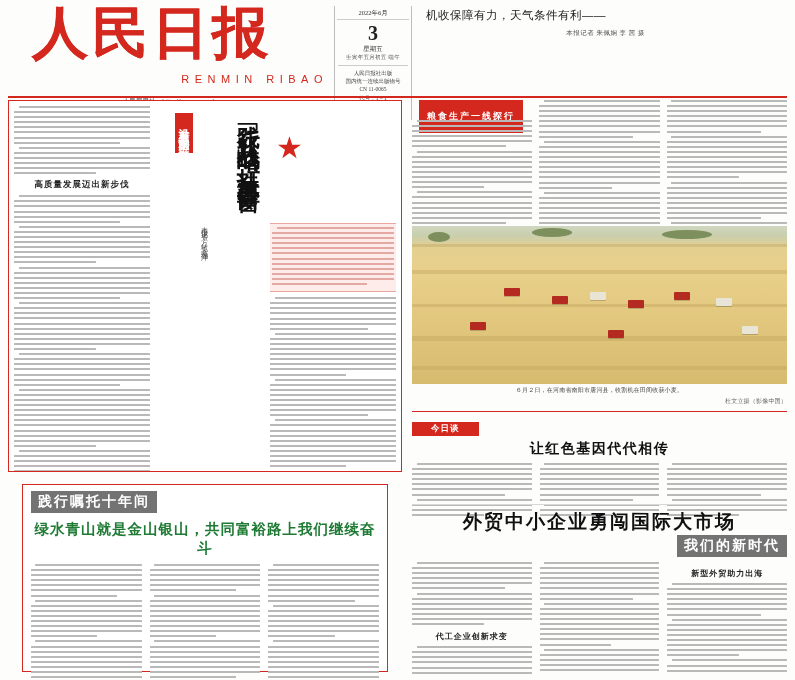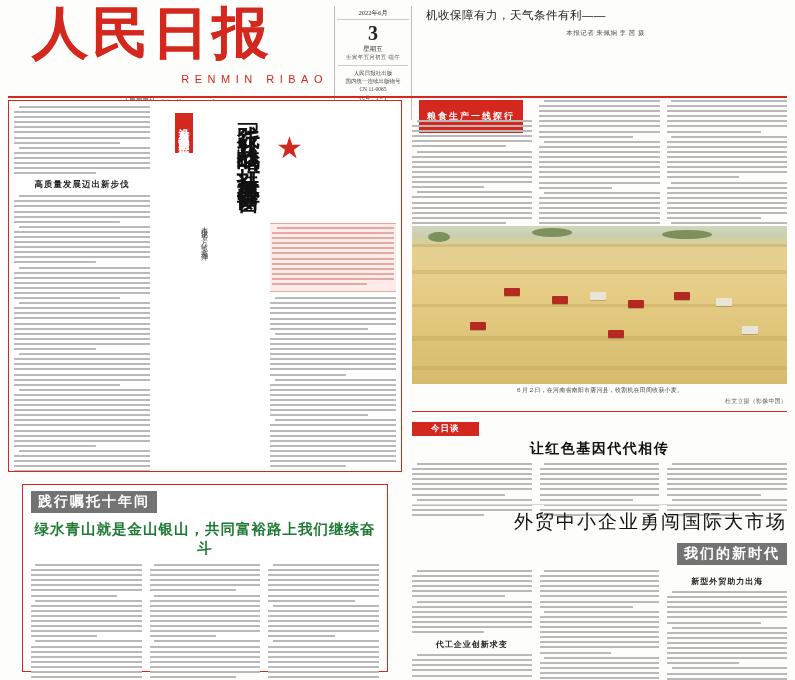--- a/index.html
+++ b/index.html
@@ -371,27 +371,27 @@
   }
   .sec2-cols { display: flex; gap: 8px; }
   .sec2-cols > div { flex: 1; }
 
   .rp-sec3 {
     position: absolute;
     left: 0; top: 400px;
     width: 375px;
   }
   .sec3-title {
-    text-align: right;
+    text-align: center;
     font-family: "Liberation Sans", sans-serif;
     font-size: 19px;
-    font-weight: normal;
+    font-weight: bold;
     color: #111;
     letter-spacing: 2px;
-    margin: 4px 0 8px 0;
+    margin: 4px 0 0 0;
   }
   .sec3-cols { display: flex; gap: 8px; }
   .sec3-cols > div { flex: 1; }
   .small-center {
     text-align: center;
     font-family: "Liberation Sans", sans-serif;
     font-size: 8px;
     font-weight: bold;
     color: #222;
     margin: 6px 0 4px 0;

